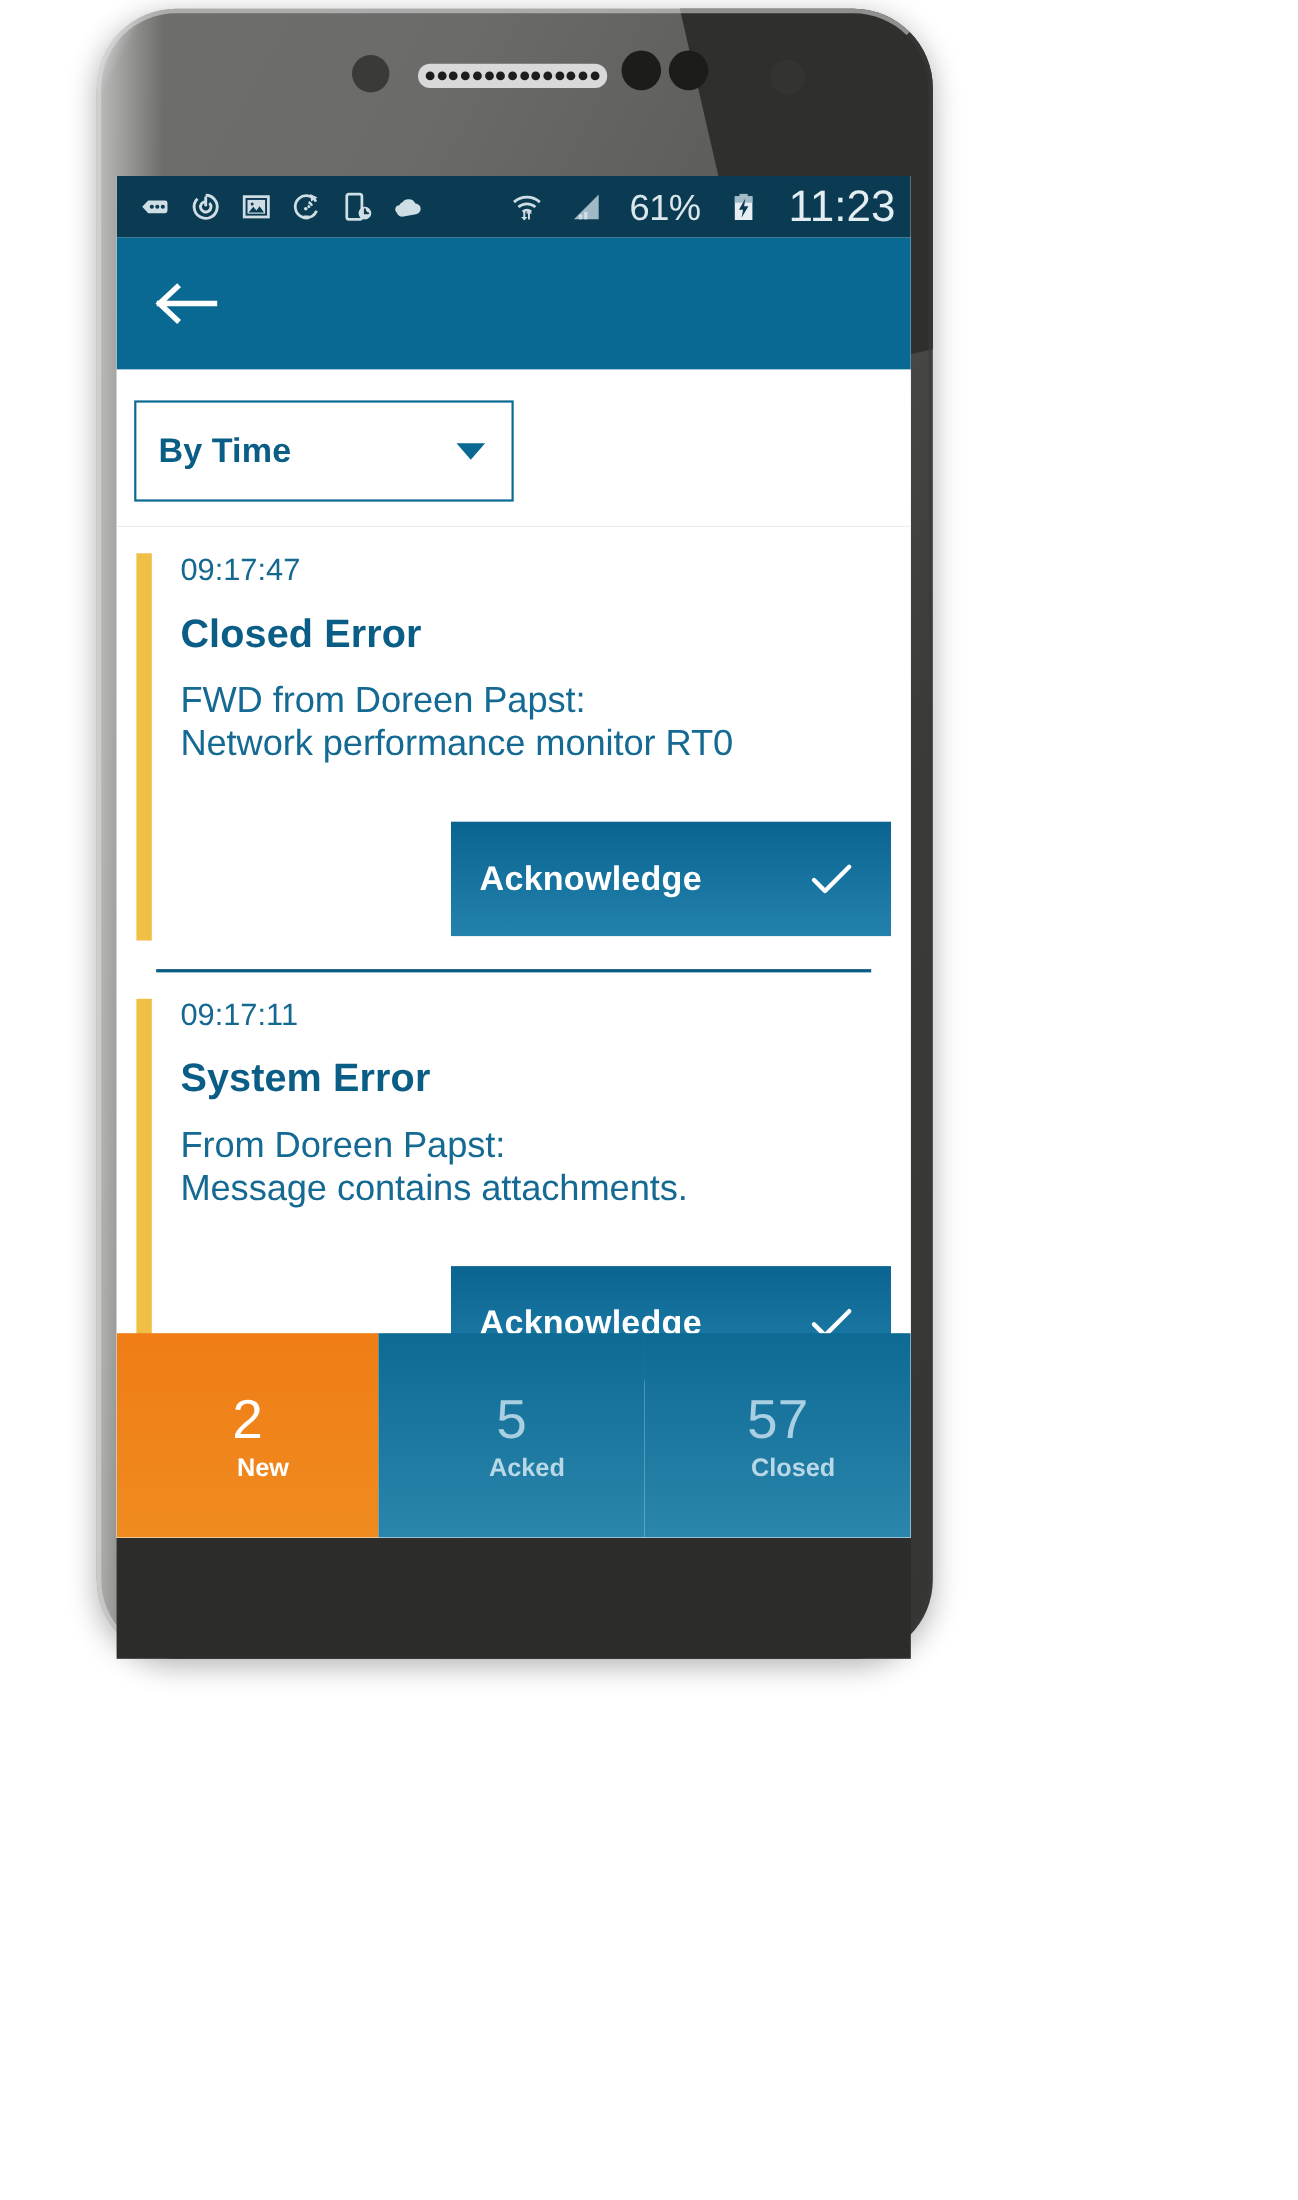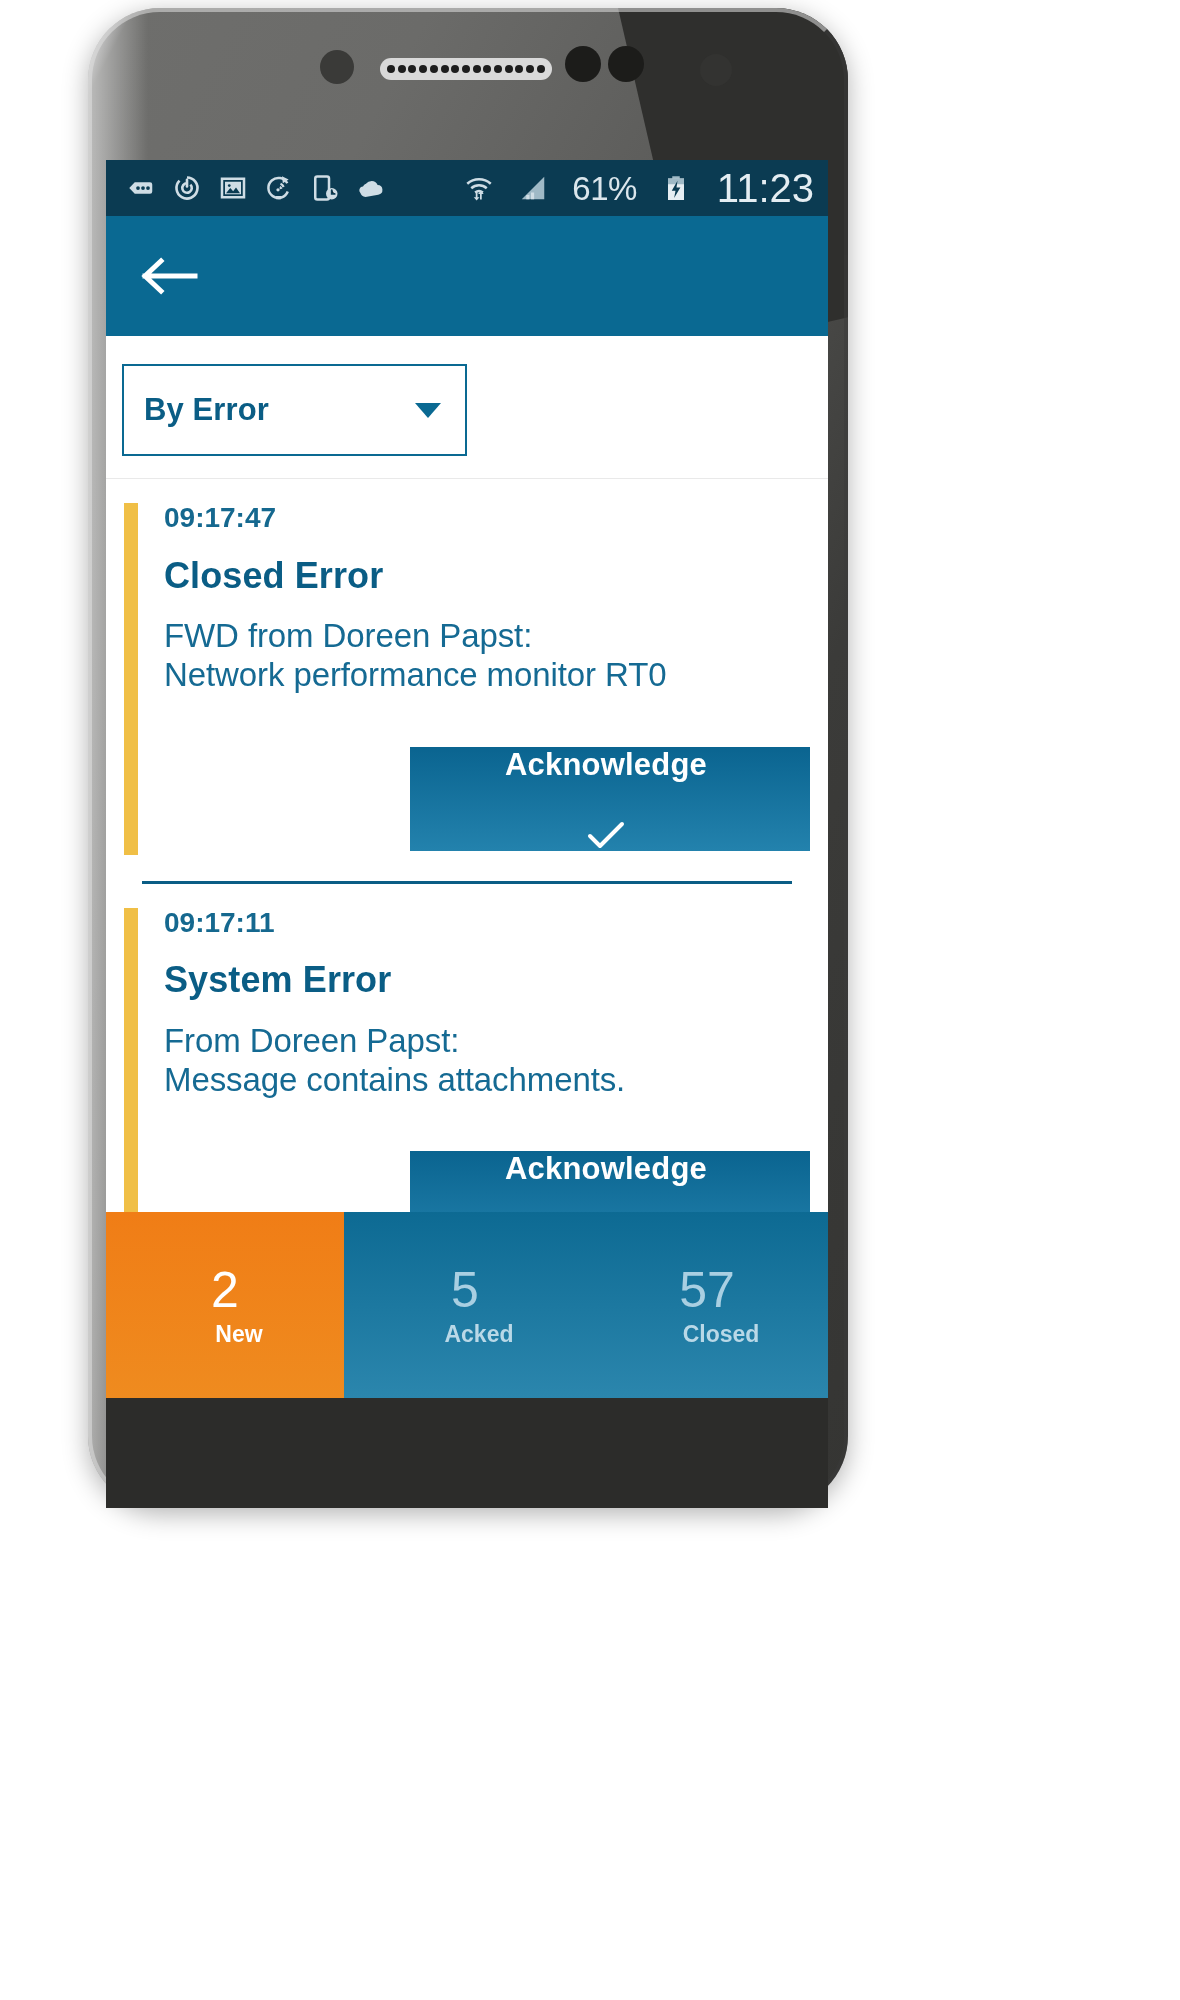--- a/index.html
+++ b/index.html
@@ -186,21 +186,21 @@
   }
   .accent {
     flex: 0 0 14px;
     background: #f0bf46;
     margin-right: 26px;
   }
   .alert-body { flex: 1 1 auto; min-width: 0; padding-bottom: 4px; }
   .alert-time {
     font-size: 28px;
     color: #15688f;
-    font-weight: 700;
+    font-weight: 400;
     line-height: 1.1;
     margin-bottom: 22px;
   }
   .alert-title {
     font-size: 36px;
     font-weight: 700;
     font-stretch: condensed;
     color: #0a5d85;
     line-height: 1.1;
     margin-bottom: 22px;
@@ -220,21 +220,20 @@
   .ack-btn {
     width: 400px; height: 104px;
     background: linear-gradient(180deg, #0a6490 0%, #2382ad 100%);
     display: flex; align-items: center; justify-content: space-between;
     padding: 0 34px 0 26px;
     color: #ffffff;
     font-size: 31px;
     font-weight: 700;
     font-stretch: condensed;
     letter-spacing: 0.2px;
-    flex-direction: column;
   }
   .ack-check svg { display: block; }
   .card-divider {
     height: 3px;
     background: #0a5d85;
     margin: 26px 18px 0 18px;
   }
 
   
   .tabbar {
@@ -399,21 +398,21 @@
       <div class="appbar">
         <div class="back-btn">
           <svg width="58" height="42" viewBox="0 0 58 42">
             <path fill="none" stroke="#ffffff" stroke-width="5" stroke-linecap="square" d="M55 21H5M21 6L5 21l16 15"></path>
           </svg>
         </div>
       </div>
 
       <div class="filterbar">
         <div class="fbtn dropdown">
-          <span>By Error</span>
+          <span>By Time</span>
           <span class="caret"></span>
         </div>
       </div>
 
       <div class="list">
 
         <div class="alert-card">
           <div class="alert-inner">
             <div class="accent"></div>
             <div class="alert-body">

